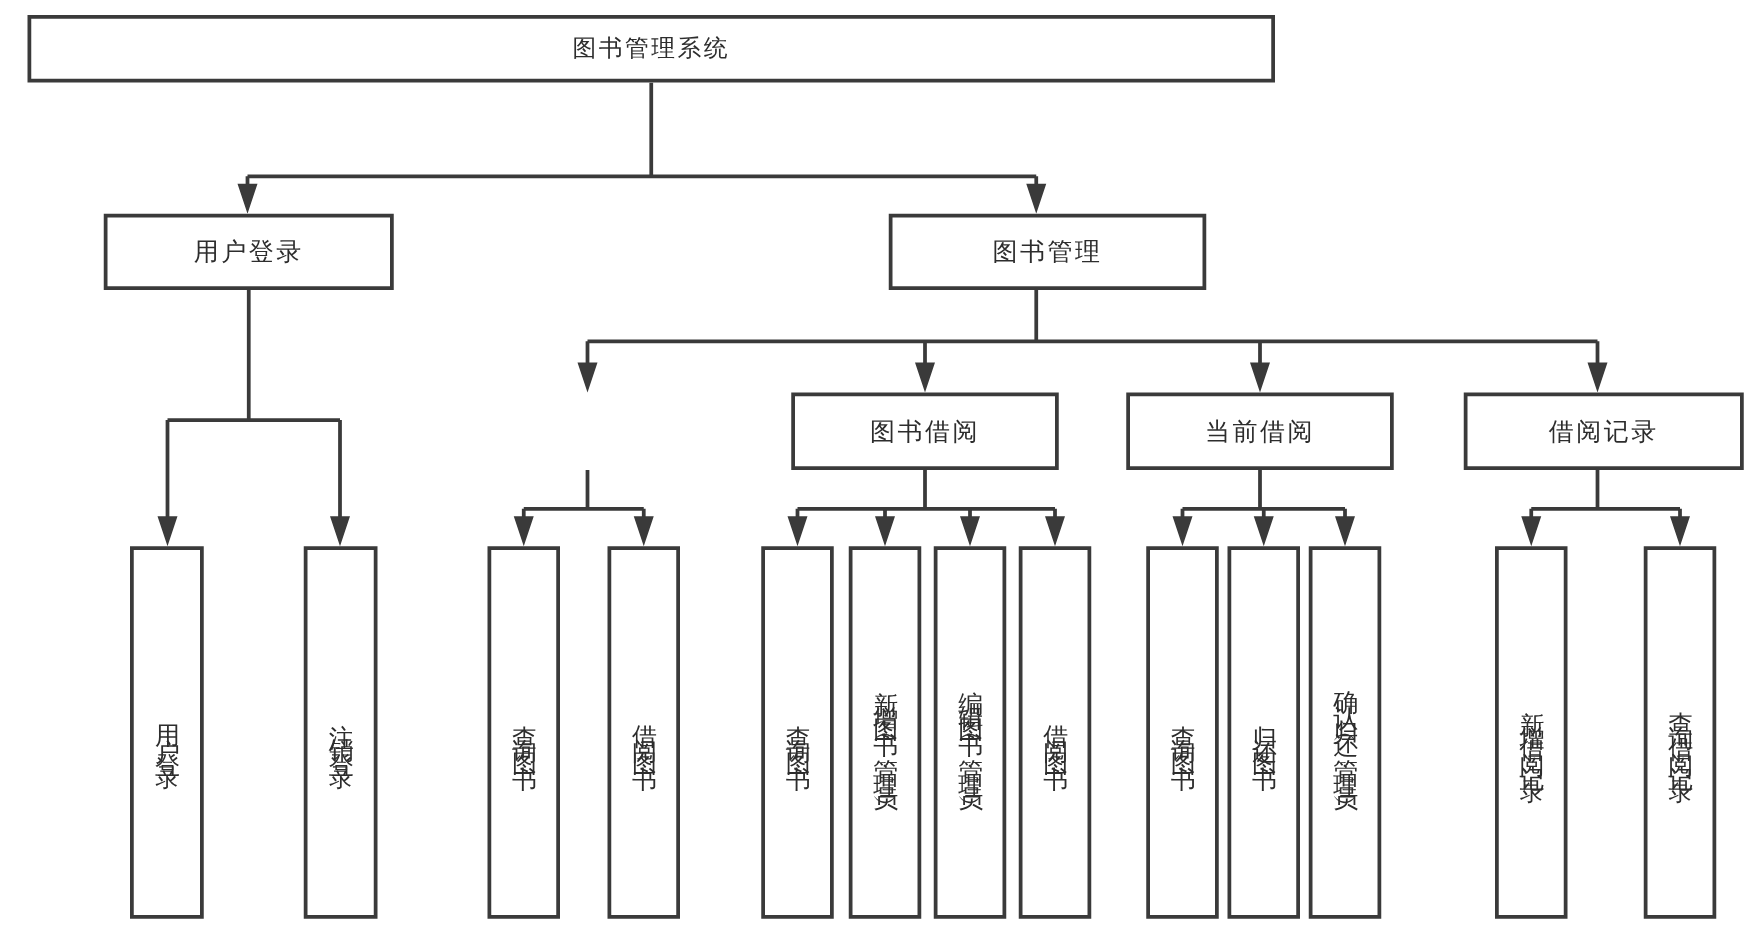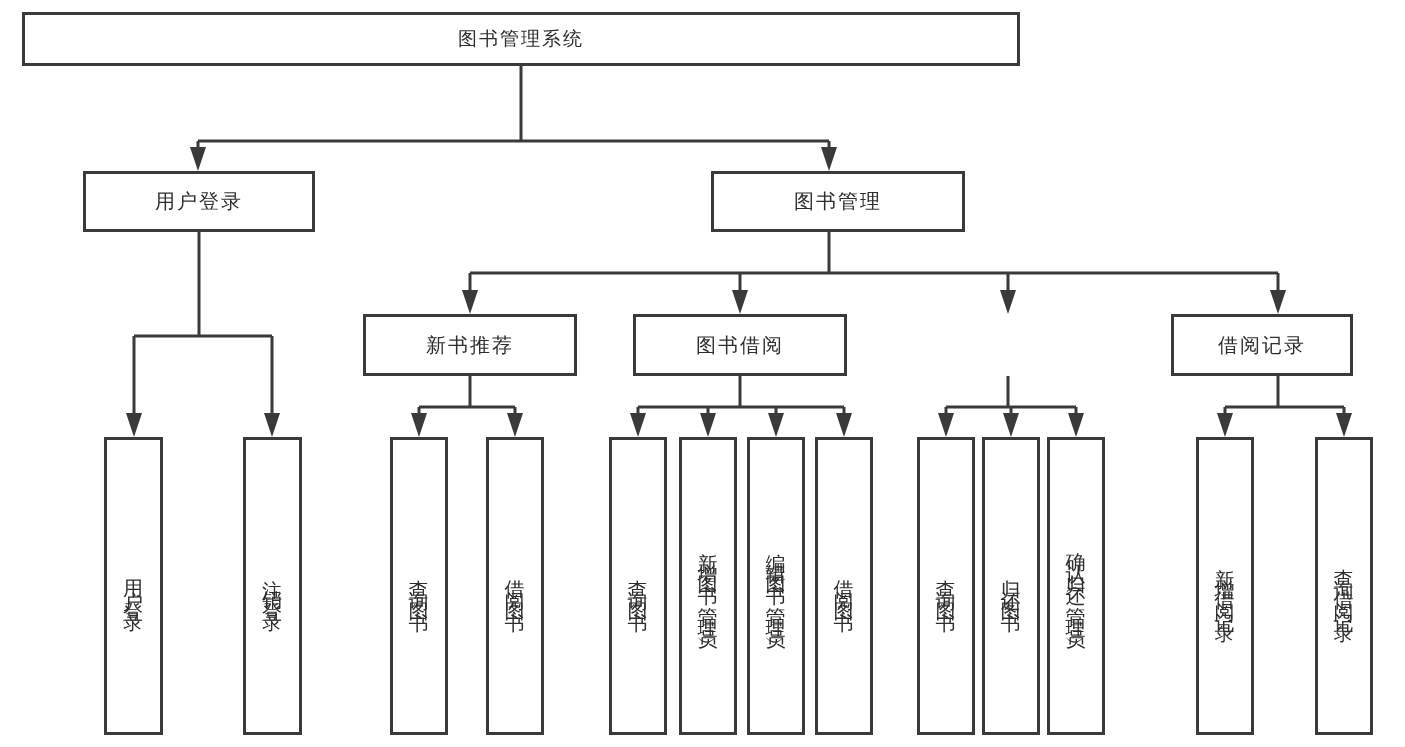--- a/index.html
+++ b/index.html
@@ -54,27 +54,27 @@
     <span class="root-label">图书管理系统</span>
   </div>
 
   <div class="node" style="left:83px; top:171px; width:232px; height:61px;">
     <span class="h-label">用户登录</span>
   </div>
   <div class="node" style="left:711px; top:171px; width:254px; height:61px;">
     <span class="h-label">图书管理</span>
   </div>
 
-  <div class="node" style="left:363px; top:314px; width:214px; height:62px;">
-    <span class="h-label">新书推荐</span>
-  </div>
   <div class="node" style="left:633px; top:314px; width:214px; height:62px;">
     <span class="h-label">图书借阅</span>
   </div>
-  <div class="node" style="left:1171px; top:314px; width:182px; height:62px;">
+  <div class="node" style="left:901px; top:314px; width:214px; height:62px;">
+    <span class="h-label">当前借阅</span>
+  </div>
+  <div class="node" style="left:1171px; top:314px; width:224px; height:62px;">
     <span class="h-label">借阅记录</span>
   </div>
 
   <div class="node leaf" style="left:104px; top:437px; width:59px; height:298px;">
     <span class="v-label">用户登录</span>
   </div>
   <div class="node leaf" style="left:243px; top:437px; width:59px; height:298px;">
     <span class="v-label">注销登录</span>
   </div>
 

